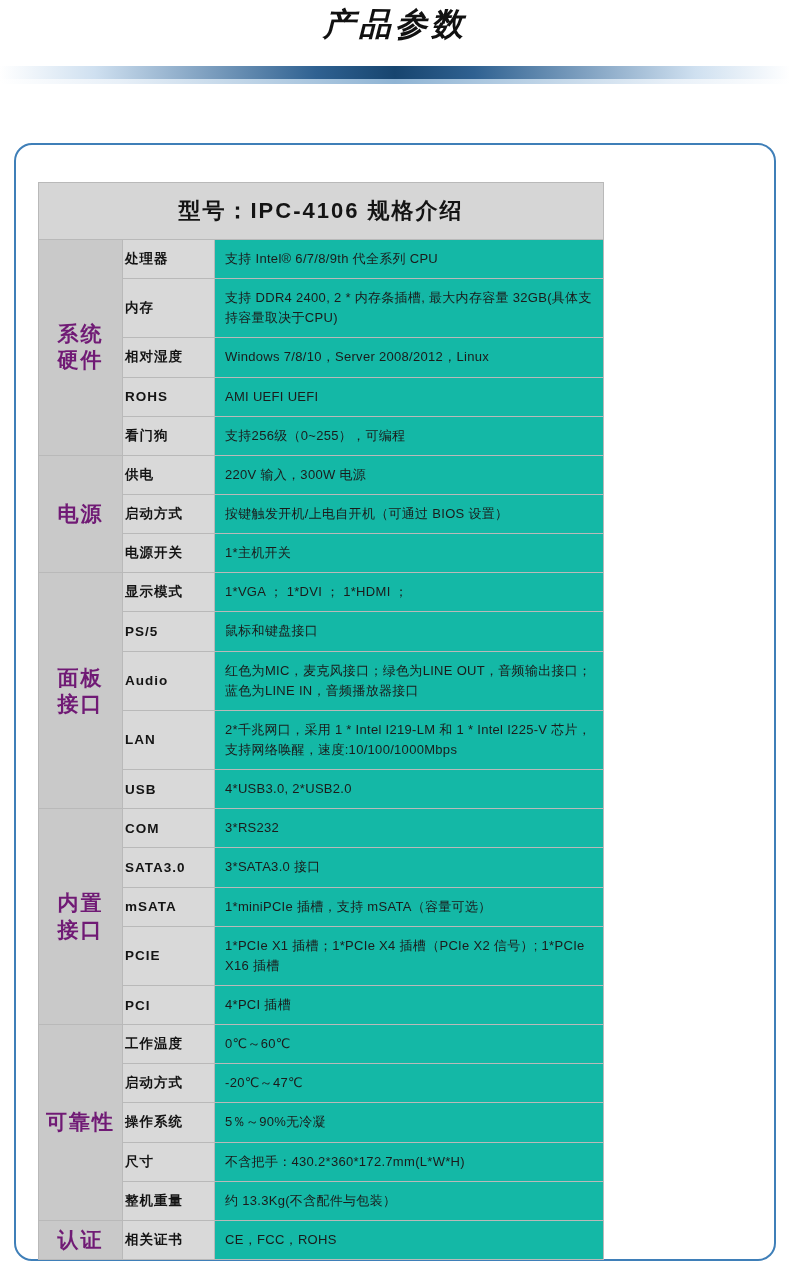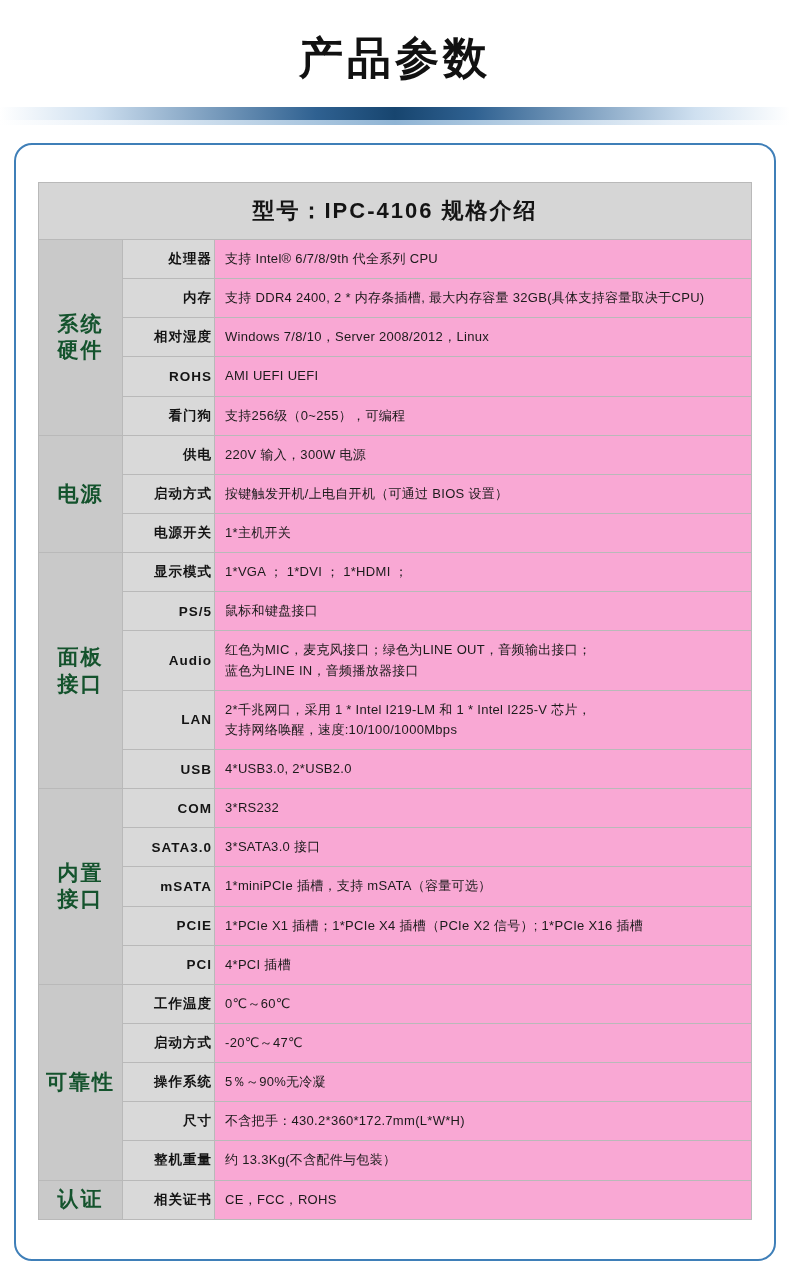--- a/index.html
+++ b/index.html
@@ -12,26 +12,27 @@
     height: 1275px;
     font-family: "Liberation Sans", "DejaVu Sans", sans-serif;
     color: #1a1a1a;
     position: relative;
     overflow: hidden;
   }
 
   
   .page-title {
     text-align: center;
-    font-size: 44px;
+    font-size: 32px;
     font-weight: bold;
     letter-spacing: 4px;
     color: #111111;
-    padding-top: 30px;
+    padding-top: 4px;
     line-height: 1.25;
+    font-style: italic;
   }
   .title-rule-wrap {
     margin-top: 16px;
     height: 26px;
     position: relative;
   }
   .title-rule {
     position: absolute;
     left: 0;
     right: 0;
@@ -71,21 +72,21 @@
     border: 2px solid #3f7fb8;
     border-radius: 18px;
     box-sizing: border-box;
   }
 
   
   .spec-table {
     position: absolute;
     left: 38px;
     top: 182px;
-    width: 714px;
+    width: 566px;
     border-collapse: collapse;
     table-layout: fixed;
   }
   .spec-table td {
     border: 1px solid #b9b9b9;
     vertical-align: middle;
   }
 
   .model-head {
     background: #d6d6d6;
@@ -98,34 +99,34 @@
   }
 
   .cat-cell {
     width: 84px;
     background: #c9c9c9;
     text-align: center;
     font-size: 21px;
     font-weight: bold;
     letter-spacing: 2px;
     line-height: 1.25;
-    color: #14532d;
+    color: #701a75;
   }
   .sub-cell {
     width: 92px;
     background: #d9d9d9;
-    text-align: right;
+    text-align: left;
     font-size: 13.5px;
     font-weight: bold;
     letter-spacing: 1px;
     color: #141414;
     padding: 9px 2px;
   }
   .val-cell {
-    background: #f9a8d4;
+    background: #14b8a6;
     font-size: 13px;
     color: #1b1b1b;
     padding: 9px 10px;
     line-height: 1.55;
     letter-spacing: 0.3px;
   }
 </style>
 </head>
 <body>
 

